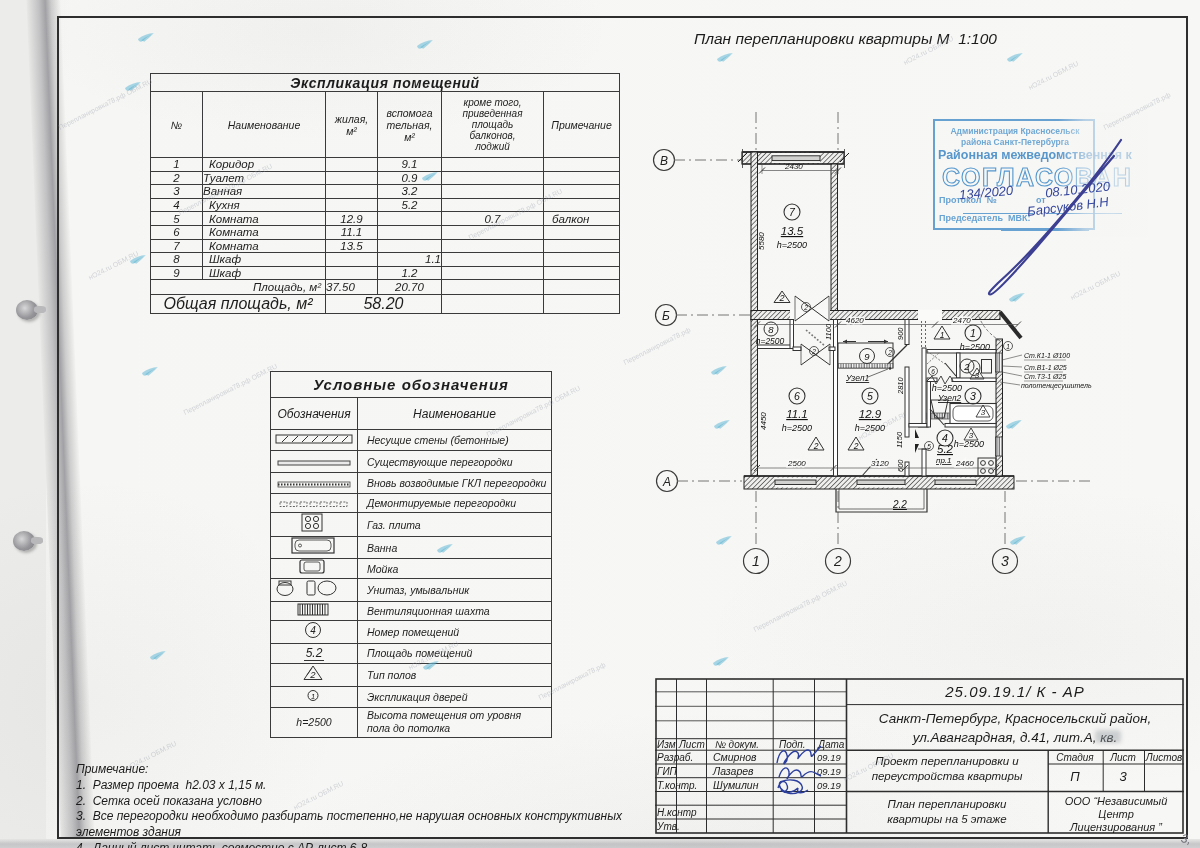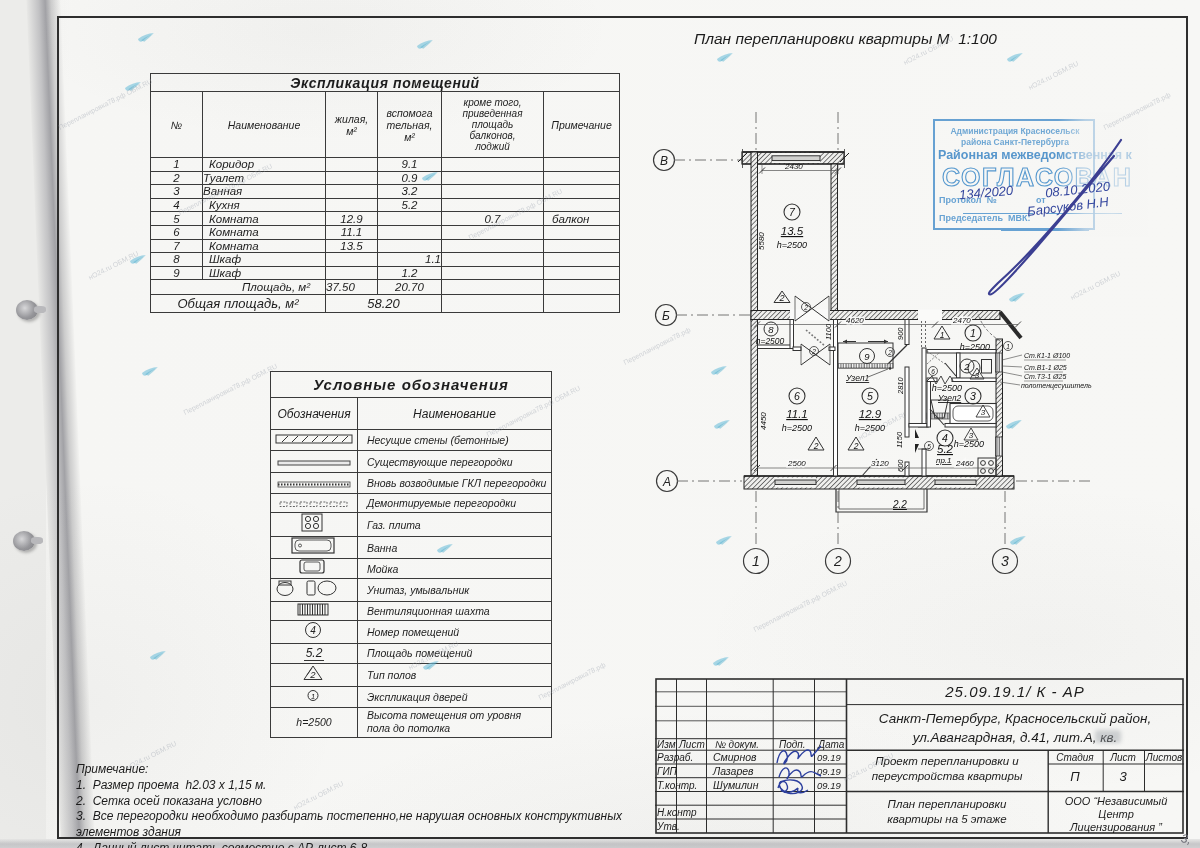--- a/index.html
+++ b/index.html
@@ -125,27 +125,27 @@
         </tr>
 <tr style="font-size:11.5px;height:13.6px;">
           <td style="text-align:center;">9</td>
           <td style="padding-left:6px;">Шкаф</td>
           <td></td>
           <td style="text-align:center;">1.2</td>
           <td></td>
           <td></td>
         </tr>
 <tr style="font-size:11.5px;height:14.2px;">
-          <td colspan="2" style="text-align:right;padding-right:15px;font-style:italic;">Площадь, м²</td>
+          <td colspan="2" style="text-align:right;padding-right:4px;font-style:italic;">Площадь, м²</td>
           <td style="text-align:left;">37.50</td>
           <td style="text-align:center;">20.70</td>
           <td></td>
           <td></td>
         </tr>
-<tr style="font-size:13px;height:18.2px;">
+<tr style="font-size:16px;height:18.2px;">
           <td colspan="2" style="text-align:center;">Общая площадь, м²</td>
           <td colspan="2" style="text-align:center;">58.20</td>
           <td></td>
           <td></td>
         </tr>
 </tbody>
     </table>
 </div>
 
 <div class="abs" id="legend-table" style="left:270px;top:371px;">

